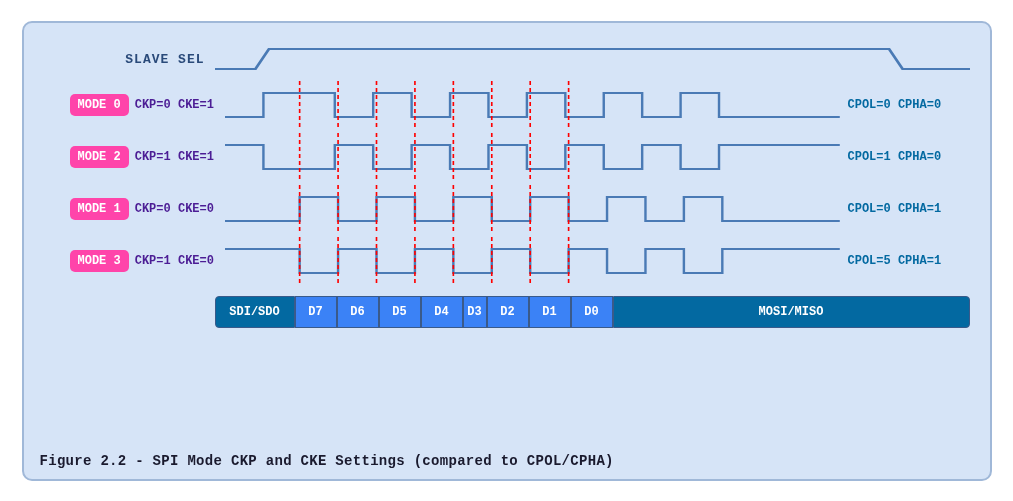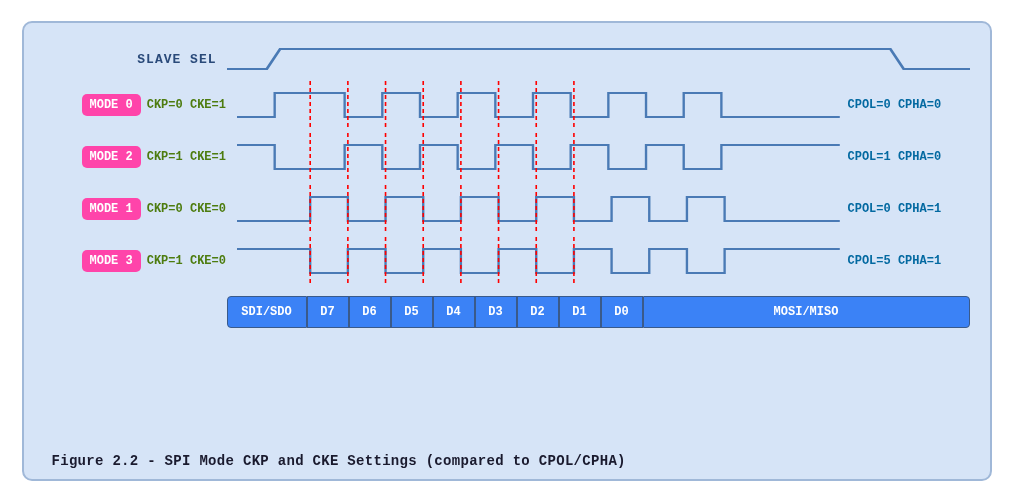--- a/index.html
+++ b/index.html
@@ -12,21 +12,21 @@
       align-items: center;
       justify-content: center;
       font-family: 'Courier New', Courier, monospace;
     }
     .outer-box {
       width: 970px;
       height: 460px;
       background: #d6e4f7;
       border: 2px solid #a0b8d8;
       border-radius: 10px;
-      padding: 18px 20px 10px 28px;
+      padding: 18px 20px 10px 16px;
       display: flex;
       flex-direction: column;
       gap: 0;
     }
     .diagram-area {
       flex: 1;
       position: relative;
       display: flex;
       flex-direction: column;
       gap: 0;
@@ -67,21 +67,21 @@
       padding: 4px 8px;
       border-radius: 5px;
       margin-right: 6px;
       white-space: nowrap;
       min-width: 58px;
       text-align: center;
     }
     .mode-ckp-label {
       font-size: 12px;
       font-weight: bold;
-      color: #4d7c0f;
+      color: #4c1d95;
       width: 90px;
       white-space: nowrap;
     }
     .mode-signal-area {
       flex: 1;
       position: relative;
       height: 52px;
     }
     .mode-cpol-label {
       font-size: 12px;
@@ -111,21 +111,21 @@
       height: 32px;
       display: flex;
       align-items: center;
       justify-content: center;
       font-size: 12px;
       font-weight: bold;
       color: white;
       border: 1.5px solid #3a5a8a;
     }
     .data-seg.dark {
-      background: #3b82f6;
+      background: #0369a1;
     }
     .data-seg.light {
       background: #3b82f6;
       color: white;
     }
     
     .figure-caption {
       margin-top: 10px;
       font-size: 14px;
       font-weight: bold;
@@ -239,21 +239,21 @@
     </div>
 
     <div class="data-row">
       <div class="data-spacer"></div>
       <div class="data-segments">
         <div class="data-seg dark" style="width:80px; border-radius:4px 0 0 4px;">SDI/SDO</div>
         <div class="data-seg light" style="width:42px;">D7</div>
         <div class="data-seg light" style="width:42px;">D6</div>
         <div class="data-seg light" style="width:42px;">D5</div>
         <div class="data-seg light" style="width:42px;font-family:Liberation Mono, monospace;">D4</div>
-        <div class="data-seg light" style="width:42px;">D3</div>
+        <div class="data-seg light" style="width:24px;">D3</div>
         <div class="data-seg light" style="width:42px;">D2</div>
         <div class="data-seg light" style="width:42px;">D1</div>
         <div class="data-seg light" style="width:42px;">D0</div>
         <div class="data-seg dark" style="flex:1; border-radius:0 4px 4px 0;">MOSI/MISO</div>
       </div>
     </div>
 
   </div>
 
   <div class="figure-caption">Figure 2.2 - SPI Mode CKP and CKE Settings (compared to CPOL/CPHA)</div>

